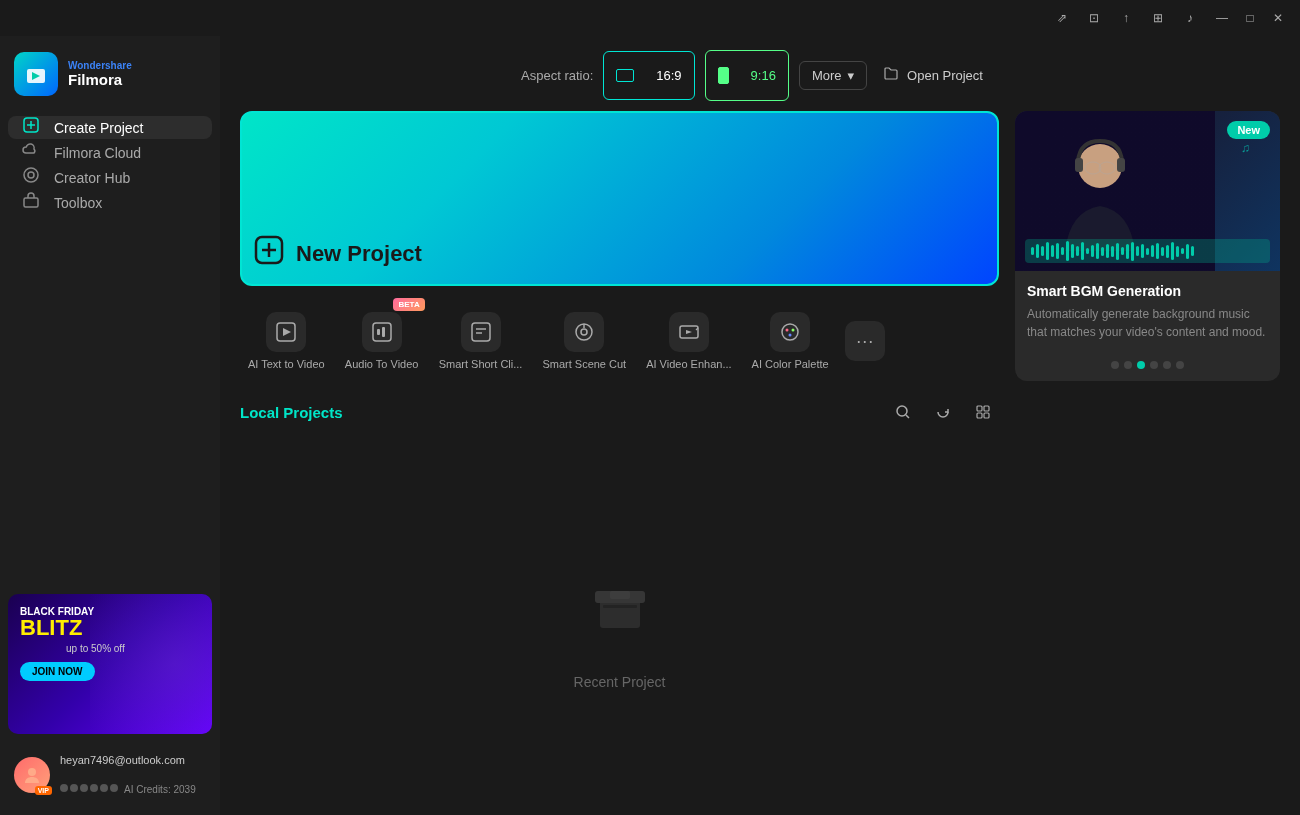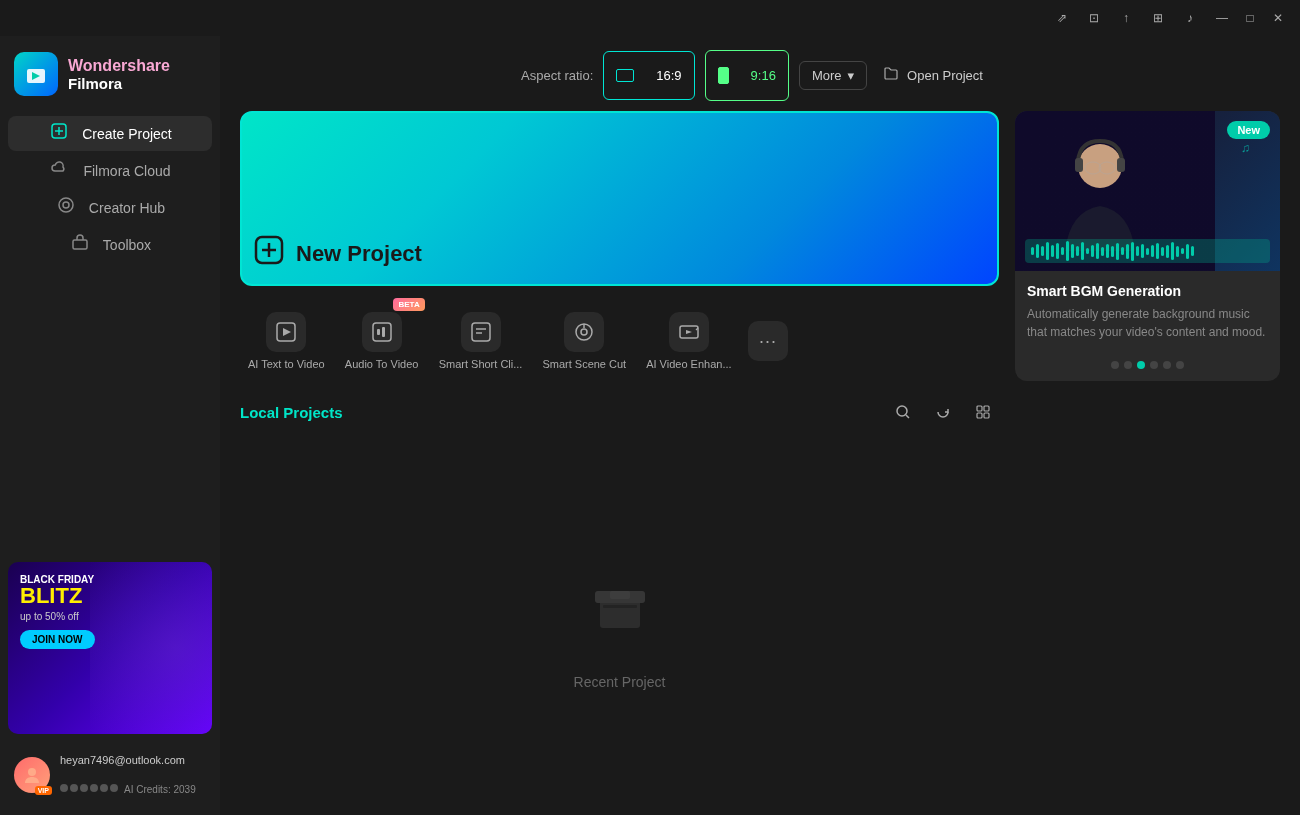--- a/index.html
+++ b/index.html
@@ -55,65 +55,64 @@
       display: flex;
       align-items: center;
       justify-content: center;
       font-size: 20px;
     }
     .logo-text {
       display: flex;
       flex-direction: column;
     }
     .logo-brand {
-      font-size: 16px;
+      font-size: 10px;
       font-weight: 600;
-      color: #f9a8d4;
+      color: #3b82f6;
     }
     .logo-product {
       font-size: 15px;
       font-weight: 600;
       color: #fff;
     }
 
     .sidebar-nav {
       flex: 1;
       display: flex;
       flex-direction: column;
       gap: 2px;
       padding: 0 8px;
     }
     .nav-item {
       display: flex;
       align-items: center;
       gap: 12px;
-      padding: 6px 12px;
+      padding: 0 12px;
       border-radius: 8px;
       cursor: pointer;
       font-size: 14px;
       color: #aaa;
       transition: background 0.15s;
-      justify-content: center;
     }
     .nav-item.active {
       background: #2d2d2d;
       color: #fff;
     }
     .nav-icon {
       font-size: 18px;
       width: 22px;
       text-align: center;
     }
 
     .sidebar-bottom {
       padding: 12px 8px;
     }
     .promo-banner {
       width: 100%;
-      height: 172px;
+      height: 140px;
       border-radius: 10px;
       overflow: hidden;
       background: linear-gradient(135deg, #1a0050, #3300aa, #6600ff);
       position: relative;
       margin-bottom: 12px;
     }
     .promo-content {
       padding: 12px;
       position: relative;
       z-index: 1;
@@ -592,21 +591,21 @@
         </span>
         <span>Toolbox</span>
       </div>
     </nav>
 
     <div class="sidebar-bottom">
       <div class="promo-banner">
         <div class="promo-content">
           <div style="font-size:10px;font-weight:800;color:#fff;">BLACK FRIDAY</div>
           <div style="font-size:22px;font-weight:900;color:#ffee00;line-height:1;">BLITZ</div>
-          <div style="font-size:10px;color:#ccc;margin-top:4px;">up to 50% off</div>
+          <div style="font-size:10px;color:#ccc;margin-top:4px;margin-left:46px;">up to 50% off</div>
           <button class="promo-join-btn">JOIN NOW</button>
         </div>
         <div style="position:absolute;top:0;right:0;width:60%;height:100%;background:radial-gradient(circle at 70% 50%, rgba(100,50,200,0.4), transparent);"></div>
       </div>
 
       <div class="user-profile">
         <div class="avatar">
           <svg width="20" height="20" viewBox="0 0 20 20" fill="none">
             <circle cx="10" cy="7" r="4" fill="#ffaa88"></circle>
             <path d="M3 18c0-4 3-6 7-6s7 2 7 6" fill="#ffaa88"></path>
@@ -734,20 +733,33 @@
                 <svg width="22" height="22" viewBox="0 0 22 22" fill="none">
                   <rect x="2" y="5" width="18" height="12" rx="2" stroke="#aaa" stroke-width="1.5" fill="none"></rect>
                   <polygon points="8,9 8,13 14,11" fill="#aaa"></polygon>
                   <path d="M18 9l2-2" stroke="#aaa" stroke-width="1.2"></path>
                 </svg>
               </div>
               <span class="feature-label">AI Video Enhan...</span>
             </div>
           </div>
 
+          <div class="feature-item-wrapper">
+            <div class="feature-item">
+              <div class="feature-icon">
+                <svg width="22" height="22" viewBox="0 0 22 22" fill="none">
+                  <circle cx="11" cy="11" r="8" stroke="#aaa" stroke-width="1.5" fill="none"></circle>
+                  <circle cx="8" cy="9" r="1.5" fill="#ff6688"></circle>
+                  <circle cx="14" cy="9" r="1.5" fill="#88ff66"></circle>
+                  <circle cx="11" cy="14" r="1.5" fill="#6688ff"></circle>
+                </svg>
+              </div>
+              <span class="feature-label">AI Color Palette</span>
+            </div>
+          </div>
 
           <div class="more-features-btn">···</div>
         </div>
 
         <div class="local-projects-section">
           <div class="section-header">
             <span class="section-title">Local Projects</span>
             <div class="section-actions">
               <button class="action-icon-btn">
                 <svg width="16" height="16" viewBox="0 0 16 16" fill="none">

